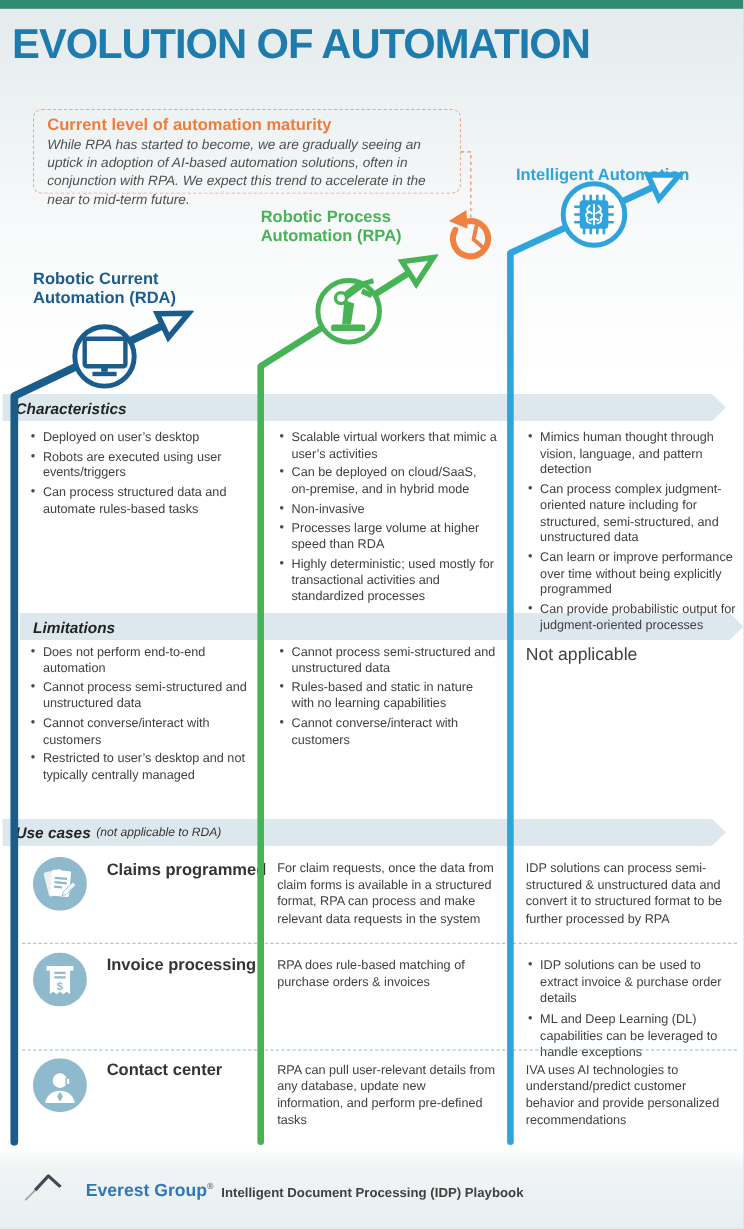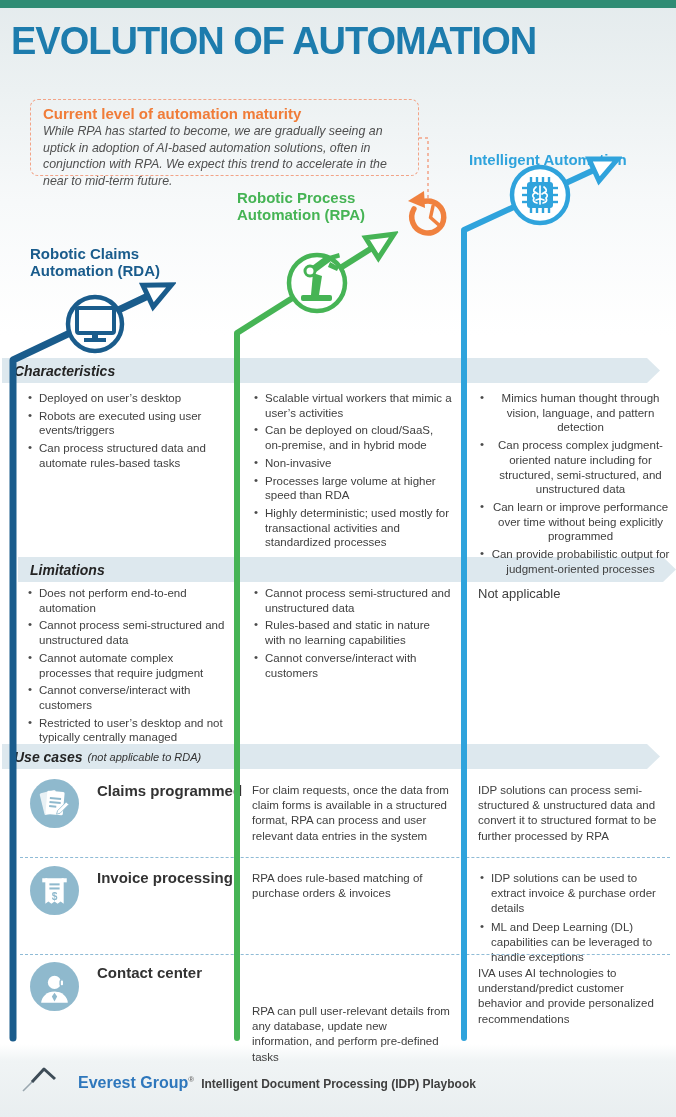--- a/index.html
+++ b/index.html
@@ -40,21 +40,21 @@
   .band.limitations { top:557px;margin-left:16px; }
   .band.usecases { top:744px; }
   
   .col { position:absolute; font-size:11.5px; color:#404040; line-height:1.28; }
   .col.c1 { left:26px;  width:200px; }
   .col.c2 { left:252px; width:200px; }
   .col.c3 { left:478px; width:192px; }
   ul.bullets { list-style:none; }
   ul.bullets li { position:relative; padding-left:13px; margin-bottom:3px; }
   ul.bullets li::before { content:"\2022"; position:absolute; left:2px; top:-1px; color:#4a4a4a; }
-  .plain-note { font-size:13px; color:#404040; }
+  .plain-note { font-size:16px; color:#404040; }
   
   .uc-icon { position:absolute; left:30px; width:49px; height:49px; }
   .uc-label { position:absolute; left:97px; font-size:15px; font-weight:bold; color:#333; }
   .uc-text { position:absolute; font-size:11.5px; color:#404040; line-height:1.32; }
   .uc-text.c2 { left:252px; width:198px; }
   .uc-text.c3 { left:478px; width:192px; }
   .row-divider { position:absolute; left:20px; width:650px; border-top:1.5px dashed #8fbbd6; }
   
   .footer { position:absolute; left:22px; top:1066px; display:flex; align-items:flex-end;text-align:right; }
   .brand { font-size:16px; font-weight:600; color:#2e77bc; margin-left:4px; }
@@ -70,21 +70,21 @@
   <div class="topbar"></div>
 
   <h1 class="main-title">EVOLUTION OF AUTOMATION</h1>
 
   <div class="callout">
     <div class="callout-title">Current level of automation maturity</div>
     <div class="callout-body">While RPA has started to become, we are gradually seeing an uptick in adoption of AI-based automation solutions, often in conjunction with RPA. We expect this trend to accelerate in the near to mid-term future.</div>
   </div>
 
   <div class="stage-label rda">
-    <div>Robotic Claims</div>
+    <div>Robotic Current</div>
     <div>Automation (RDA)</div>
   </div>
   <div class="stage-label rpa">
     <div>Robotic Process</div>
     <div>Automation (RPA)</div>
   </div>
   <div class="stage-label ia">
     <div>Intelligent Automation</div>
   </div>
 
@@ -108,34 +108,33 @@
   </div>
   <div class="col c2" style="top:391px;">
     <ul class="bullets">
         <li>Scalable virtual workers that mimic a user’s activities</li>
         <li>Can be deployed on cloud/SaaS, on-premise, and in hybrid mode</li>
         <li>Non-invasive</li>
         <li>Processes large volume at higher speed than RDA</li>
         <li>Highly deterministic; used mostly for transactional activities and standardized processes</li>
       </ul>
   </div>
-  <div class="col c3" style="top:391px;text-align:center;">
+  <div class="col c3" style="top:391px;">
     <ul class="bullets">
         <li>Mimics human thought through vision, language, and pattern detection</li>
         <li>Can process complex judgment-oriented nature including for structured, semi-structured, and unstructured data</li>
         <li>Can learn or improve performance over time without being explicitly programmed</li>
         <li>Can provide probabilistic output for judgment-oriented processes</li>
       </ul>
   </div>
 
   <div class="col c1" style="top:586px;">
     <ul class="bullets">
         <li>Does not perform end-to-end automation</li>
         <li>Cannot process semi-structured and unstructured data</li>
-        <li>Cannot automate complex processes that require judgment</li>
         <li>Cannot converse/interact with customers</li>
         <li>Restricted to user’s desktop and not typically centrally managed</li>
       </ul>
   </div>
   <div class="col c2" style="top:586px;">
     <ul class="bullets">
         <li>Cannot process semi-structured and unstructured data</li>
         <li>Rules-based and static in nature with no learning capabilities</li>
         <li>Cannot converse/interact with customers</li>
       </ul>
@@ -153,21 +152,21 @@
       <g transform="rotate(5 24 24)">
         <rect x="16" y="12" width="17" height="23" rx="1.5" fill="#ffffff"></rect>
         <line x1="19" y1="19" x2="30" y2="19" stroke="#8fb9cd" stroke-width="2"></line>
         <line x1="19" y1="23" x2="30" y2="23" stroke="#8fb9cd" stroke-width="2"></line>
         <line x1="19" y1="27" x2="26" y2="27" stroke="#8fb9cd" stroke-width="2"></line>
       </g>
       <path d="M27 31 l8.5 -8.5 l2.5 2.5 l-8.5 8.5 l-3.5 1 z" fill="#ffffff" stroke="#8fb9cd" stroke-width="0.8"></path>
     </svg>
   </div>
   <div class="uc-label" style="top:782px;">Claims programmed</div>
-  <div class="uc-text c2" style="top:783px;">For claim requests, once the data from claim forms is available in a structured format, RPA can process and user relevant data entries in the system</div>
+  <div class="uc-text c2" style="top:783px;">For claim requests, once the data from claim forms is available in a structured format, RPA can process and make relevant data requests in the system</div>
   <div class="uc-text c3" style="top:783px;">IDP solutions can process semi-structured &amp; unstructured data and convert it to structured format to be further processed by RPA</div>
 
   <div class="row-divider" style="top:857px;"></div>
 
   <div class="uc-icon" style="top:866px;">
     <svg width="49" height="49" viewBox="0 0 48 48">
       <circle cx="24" cy="24" r="24" fill="#8fb9cd"></circle>
       <path d="M15 12 h18 v25 l-3 -2.3 -3 2.3 -3 -2.3 -3 2.3 -3 -2.3 -3 2.3 z" fill="#ffffff"></path>
       <rect x="12" y="12" width="5" height="4" fill="#ffffff"></rect>
       <rect x="31" y="12" width="5" height="4" fill="#ffffff"></rect>
@@ -192,21 +191,21 @@
       <circle cx="24" cy="24" r="24" fill="#8fb9cd"></circle>
       <circle cx="24" cy="20" r="6.5" fill="#ffffff"></circle>
       <path d="M11 40 a13 11 0 0 1 26 0 z" fill="#ffffff"></path>
       <path d="M16.5 19 a7.5 7.5 0 0 1 15 0" fill="none" stroke="#8fb9cd" stroke-width="2.2"></path>
       <rect x="29.5" y="17.5" width="3.5" height="6" rx="1.5" fill="#ffffff" stroke="#8fb9cd" stroke-width="1.4"></rect>
       <path d="M31 24 q0 4 -5 4.5" fill="none" stroke="#8fb9cd" stroke-width="1.6"></path>
       <path d="M24 30 l2.6 3.8 -2.6 5 -2.6 -5 z" fill="#8fb9cd"></path>
     </svg>
   </div>
   <div class="uc-label" style="top:964px;">Contact center</div>
-  <div class="uc-text c2" style="top:1004px;">RPA can pull user-relevant details from any database, update new information, and perform pre-defined tasks</div>
+  <div class="uc-text c2" style="top:966px;">RPA can pull user-relevant details from any database, update new information, and perform pre-defined tasks</div>
   <div class="uc-text c3" style="top:966px;">IVA uses AI technologies to understand/predict customer behavior and provide personalized recommendations</div>
 
   <div class="footer">
     <svg width="52" height="26" viewBox="0 0 52 26">
       <path d="M1 25 L14 12" stroke="#9aa7af" stroke-width="1.6" fill="none"></path>
       <path d="M10 16 L22 3 L33 13" stroke="#3e4c57" stroke-width="3" fill="none" stroke-linejoin="round"></path>
     </svg>
     <span class="brand"><span>Everest Group</span><sup>®</sup></span>
     <span class="footer-text">Intelligent Document Processing (IDP) Playbook</span>
   </div>

